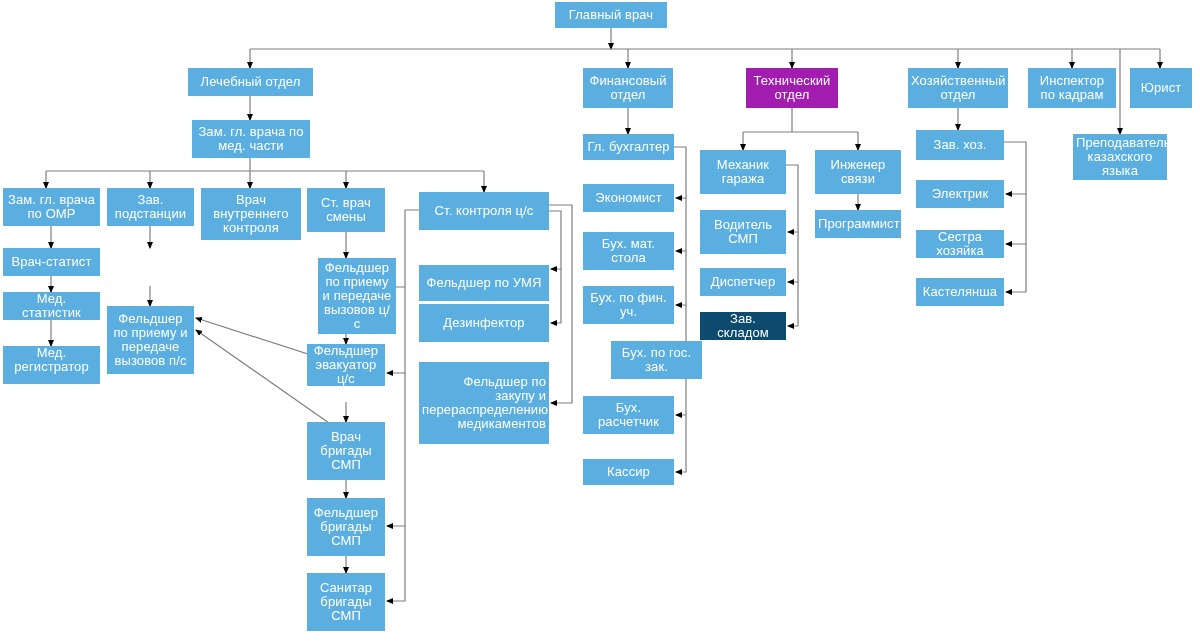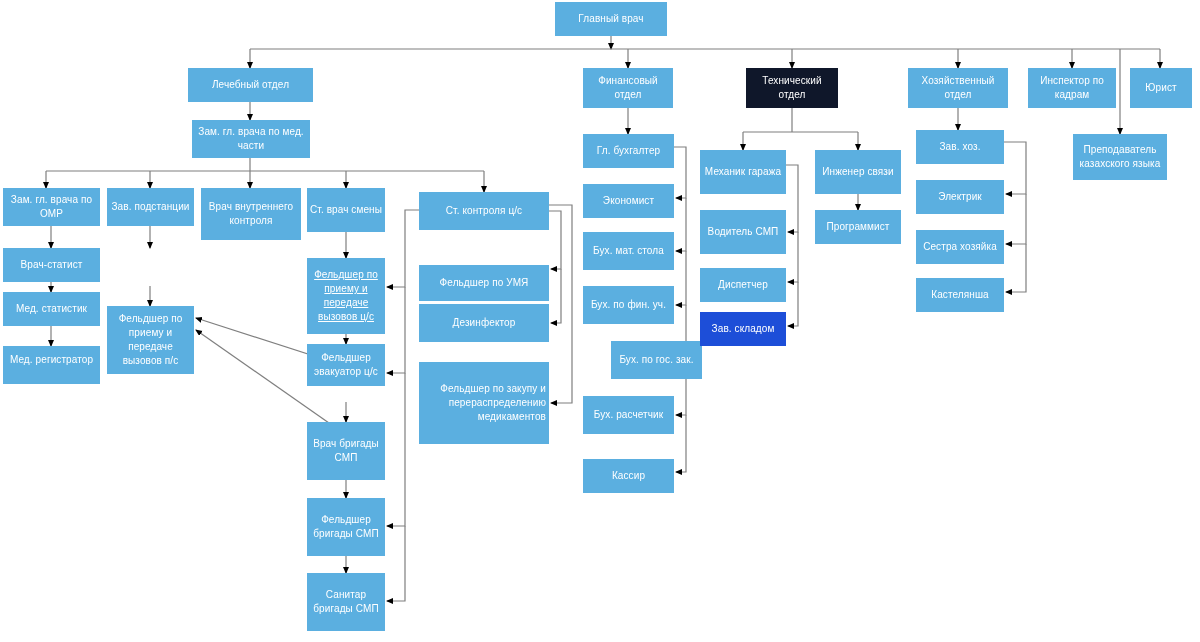--- a/index.html
+++ b/index.html
@@ -16,24 +16,24 @@
     font-family: "Liberation Sans", sans-serif;
   }
   .node {
     position: absolute;
     background: #5BAFE0;
     color: #ffffff;
     display: flex;
     align-items: center;
     justify-content: center;
     text-align: center;
-    font-size: 10px;
+    font-size: 13px;
     line-height: 14px;
     box-sizing: border-box;
-    padding: 17px 3px;
+    padding: 10px 3px;
     letter-spacing: 0.1px;
   }
   .node span { display: block; width: 100%; }
   svg.edges {
     position: absolute;
     left: 0;
     top: 0;
     width: 1200px;
     height: 642px;
     pointer-events: none;
@@ -135,21 +135,21 @@
     </div>
   <div class="node" style="left: 188px; top: 68px; width: 125px; height: 28px; background: rgb(91, 175, 224); color: rgb(255, 255, 255);">
       <span>Лечебный отдел</span>
     </div>
   <div class="node" style="left: 192px; top: 120px; width: 118px; height: 38px; background: rgb(91, 175, 224); color: rgb(255, 255, 255);">
       <span>Зам. гл. врача по мед. части</span>
     </div>
   <div class="node" style="left: 583px; top: 68px; width: 90px; height: 40px; background: rgb(91, 175, 224); color: rgb(255, 255, 255);">
       <span>Финансовый отдел</span>
     </div>
-  <div class="node" style="left: 746px; top: 68px; width: 92px; height: 40px; background: #0f172a; color: rgb(255, 255, 255);">
+  <div class="node" style="left: 746px; top: 68px; width: 92px; height: 40px; background: #a21caf; color: rgb(255, 255, 255);">
       <span>Технический отдел</span>
     </div>
   <div class="node" style="left: 908px; top: 68px; width: 100px; height: 40px; background: rgb(91, 175, 224); color: rgb(255, 255, 255);">
       <span>Хозяйственный отдел</span>
     </div>
   <div class="node" style="left: 1028px; top: 68px; width: 88px; height: 40px; background: rgb(91, 175, 224); color: rgb(255, 255, 255);">
       <span>Инспектор по кадрам</span>
     </div>
   <div class="node" style="left: 1130px; top: 68px; width: 62px; height: 40px; background: rgb(91, 175, 224); color: rgb(255, 255, 255);">
       <span>Юрист</span>
@@ -178,21 +178,21 @@
       <span>Фельдшер по приему и передаче вызовов п/с</span>
     </div>
 
   <div class="node" style="left: 201px; top: 188px; width: 100px; height: 52px; background: rgb(91, 175, 224); color: rgb(255, 255, 255);">
       <span>Врач внутреннего контроля</span>
     </div>
 
   <div class="node" style="left: 307px; top: 188px; width: 78px; height: 44px; background: rgb(91, 175, 224); color: rgb(255, 255, 255);">
       <span>Ст. врач смены</span>
     </div>
-  <div class="node" style="left: 307px; top: 258px; width: 78px; height: 76px; background: rgb(91, 175, 224); color: rgb(255, 255, 255); text-decoration: underline;">
+  <div class="node" style="left: 318px; top: 258px; width: 78px; height: 76px; background: rgb(91, 175, 224); color: rgb(255, 255, 255);">
       <span>Фельдшер по приему и передаче вызовов ц/с</span>
     </div>
   <div class="node" style="left: 307px; top: 344px; width: 78px; height: 42px; background: rgb(91, 175, 224); color: rgb(255, 255, 255);">
       <span>Фельдшер эвакуатор ц/с</span>
     </div>
   <div class="node" style="left: 307px; top: 422px; width: 78px; height: 58px; background: rgb(91, 175, 224); color: rgb(255, 255, 255);">
       <span>Врач бригады СМП</span>
     </div>
   <div class="node" style="left: 307px; top: 498px; width: 78px; height: 58px; background: rgb(91, 175, 224); color: rgb(255, 255, 255);">
       <span>Фельдшер бригады СМП</span>
@@ -238,21 +238,21 @@
 
   <div class="node" style="left: 700px; top: 150px; width: 86px; height: 44px; background: rgb(91, 175, 224); color: rgb(255, 255, 255);">
       <span>Механик гаража</span>
     </div>
   <div class="node" style="left: 700px; top: 210px; width: 86px; height: 44px; background: rgb(91, 175, 224); color: rgb(255, 255, 255);">
       <span>Водитель СМП</span>
     </div>
   <div class="node" style="left: 700px; top: 268px; width: 86px; height: 28px; background: rgb(91, 175, 224); color: rgb(255, 255, 255);">
       <span>Диспетчер</span>
     </div>
-  <div class="node" style="left: 700px; top: 312px; width: 86px; height: 28px; background: #1d4ed8; color: rgb(255, 255, 255);">
+  <div class="node" style="left: 700px; top: 312px; width: 86px; height: 28px; background: #0c4a6e; color: rgb(255, 255, 255);">
       <span>Зав. складом</span>
     </div>
   <div class="node" style="left: 815px; top: 150px; width: 86px; height: 44px; background: rgb(91, 175, 224); color: rgb(255, 255, 255);">
       <span>Инженер связи</span>
     </div>
   <div class="node" style="left: 815px; top: 210px; width: 86px; height: 28px; background: rgb(91, 175, 224); color: rgb(255, 255, 255);">
       <span>Программист</span>
     </div>
 
   <div class="node" style="left: 916px; top: 130px; width: 88px; height: 30px; background: rgb(91, 175, 224); color: rgb(255, 255, 255);">

